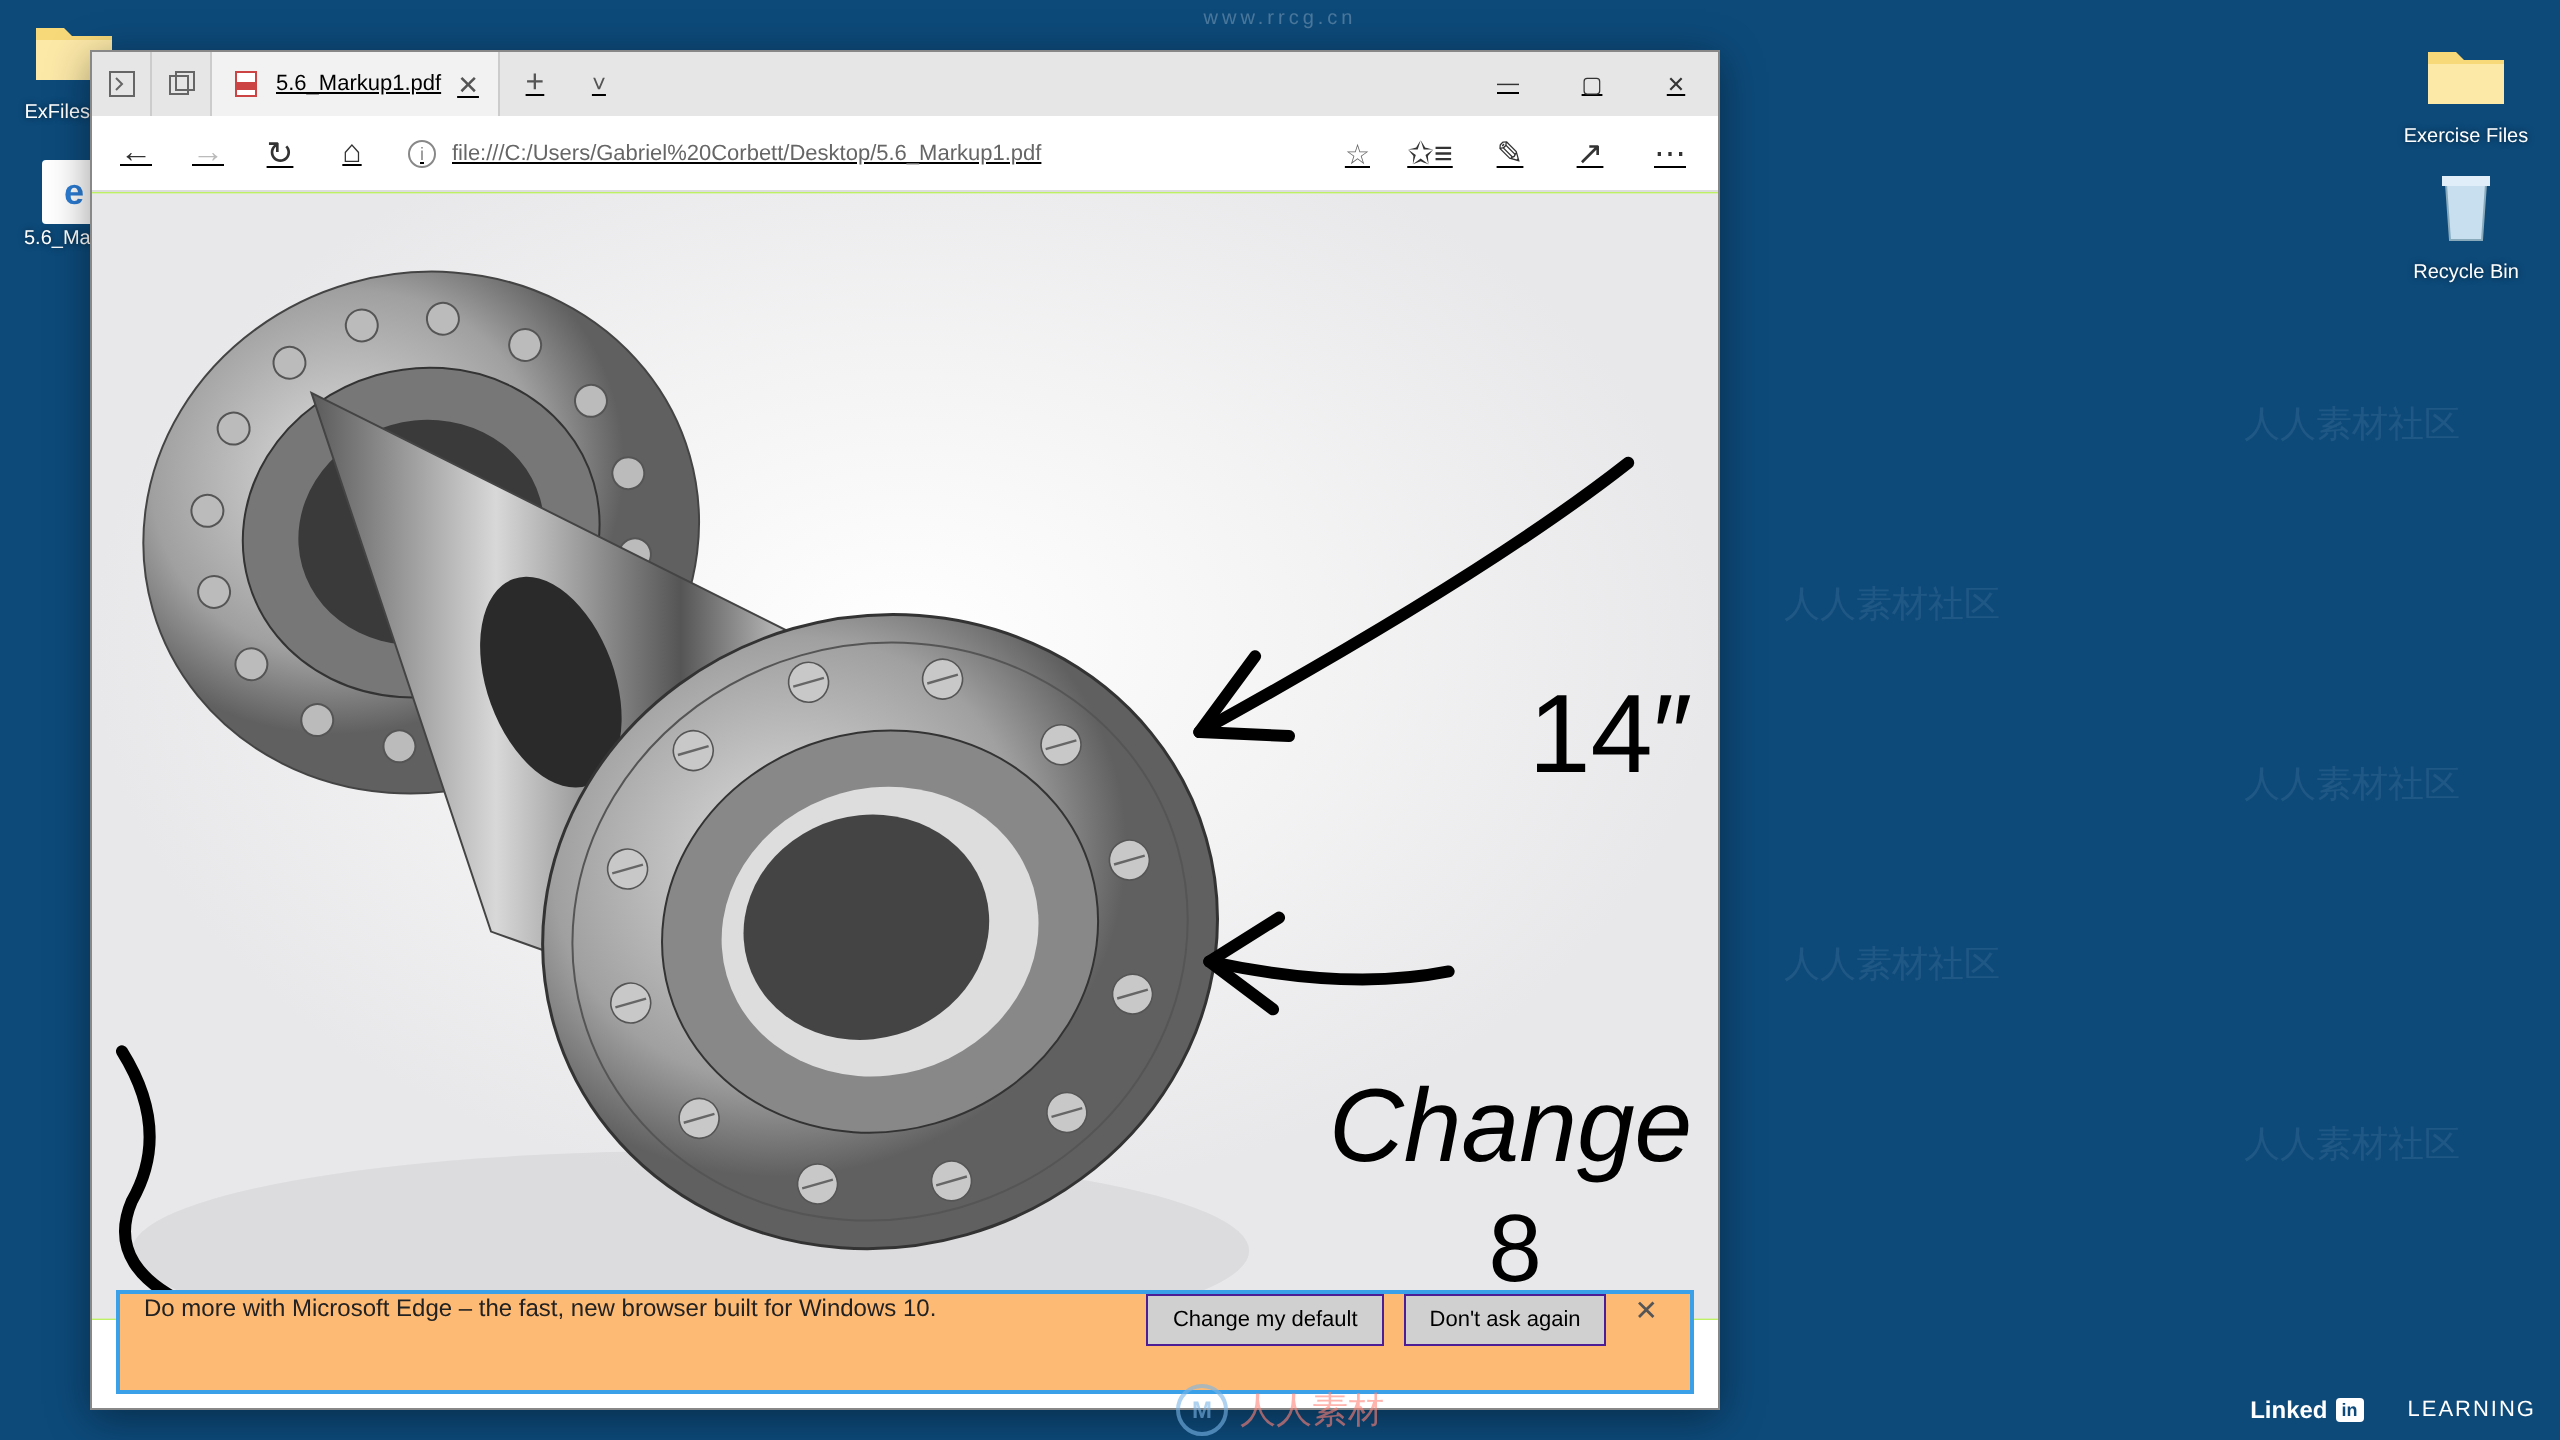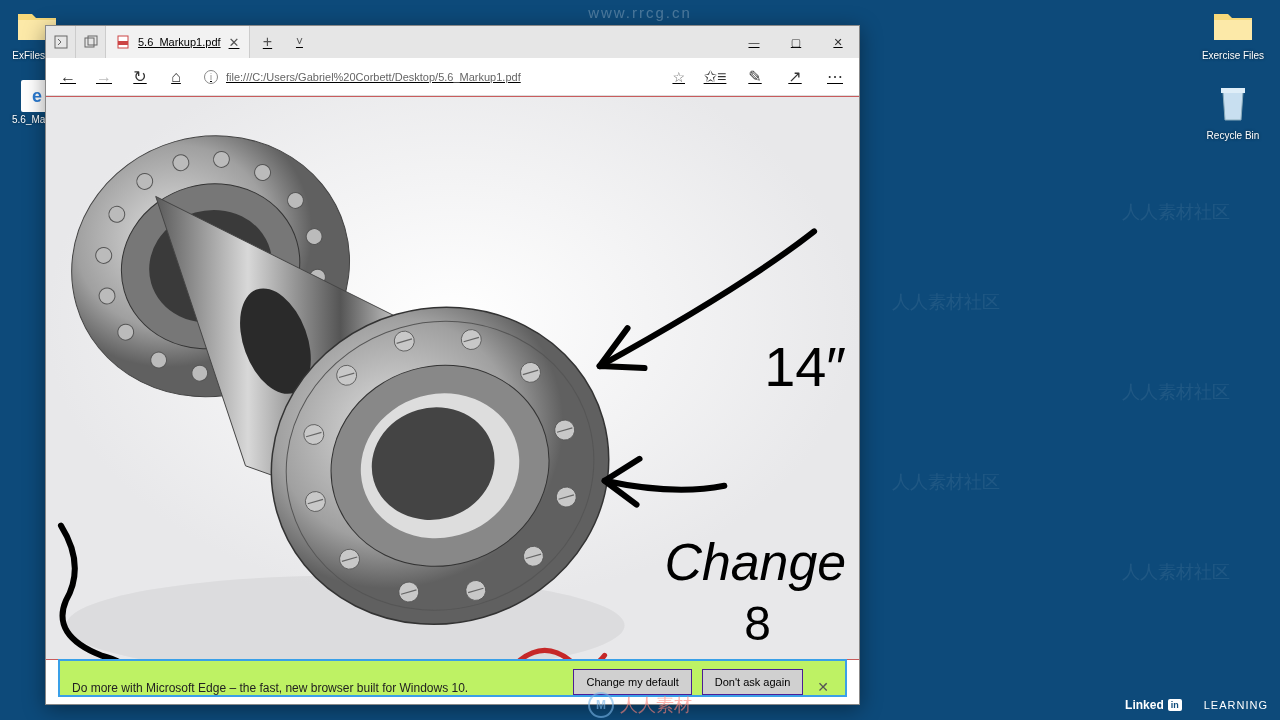--- a/index.html
+++ b/index.html
@@ -29,30 +29,30 @@
 
 .addressbar { height: 38px; display:flex; align-items:center; padding: 0 6px; gap: 4px; border-bottom: 1px solid #ddd; background:#fff; }
 .nav-btn { width: 32px; height: 32px; display:flex; align-items:center; justify-content:center; color:#333; cursor:pointer; border-radius:2px; }
 .nav-btn.disabled { color:#bbb; }
 .url-box { flex: 1; display:flex; align-items:center; border: none; padding: 0 8px; gap: 8px; }
 .url-info { width:14px; height:14px; border:1px solid #888; border-radius:50%; font-size:9px; display:flex; align-items:center; justify-content:center; color:#888; }
 .url-text { font-size: 11px; color:#666; flex:1; white-space:nowrap; overflow:hidden; text-overflow:ellipsis; }
 .star { color:#666; font-size:14px; }
 .toolbar-btn { width: 36px; height: 32px; display:flex; align-items:center; justify-content:center; color:#333; cursor:pointer; }
 
-.viewport { position: relative; height: 564px; overflow: hidden; background: #b91c1c; }
+.viewport { position: relative; height: 564px; overflow: hidden; background: #bef264; }
 .viewport svg { width: 100%; height: 100%; }
 
-.notification { position:absolute; bottom: 7px; left: 12px; right: 12px; height: 38px; border: 2px solid #3aa0e8; background: #bef264; display:flex; align-items:flex-end; padding: 0 12px; gap: 10px; }
+.notification { position:absolute; bottom: 7px; left: 12px; right: 12px; height: 52px; border: 2px solid #3aa0e8; background: #fdba74; display:flex; align-items:flex-start; padding: 0 12px; gap: 10px; }
 .notif-text { font-size: 12px; flex:1; color:#222; }
 .notif-btn { background: #d0d0d0; border:1px solid #4c1d95; padding: 6px 12px; font-size: 11px; cursor:pointer; }
 .notif-close { font-size: 14px; color:#555; cursor:pointer; padding: 0 4px; }
 
 
-.watermark-top { position:absolute; top: 4px; left:50%; transform:translateX(-50%); color:rgba(255,255,255,0.25); font-size: 15px; letter-spacing: 2px; font-weight:300; }
+.watermark-top { position:absolute; top: 4px; left:50%; transform:translateX(-50%); color:rgba(255,255,255,0.25); font-size: 10px; letter-spacing: 2px; font-weight:300; }
 .watermark-logo { position:absolute; bottom: 2px; left:50%; transform:translateX(-50%); display:flex; align-items:center; gap:6px; }
 .wm-circle { width: 26px; height: 26px; border: 2px solid rgba(120,180,230,0.6); border-radius:50%; display:flex; align-items:center; justify-content:center; color:rgba(120,180,230,0.6); font-size:12px; font-weight:bold; }
 .wm-text { color: rgba(255,130,120,0.6); font-size: 18px; font-weight:400; }
 .linkedin-badge { position:absolute; bottom: 8px; right: 12px; display:flex; align-items:center; gap:4px; }
 .li-text { color:#fff; font-size: 12px; font-weight:600;padding-left:32px; }
 .li-box { background:#fff; color:#0d4a7a; font-size:9px; font-weight:700; padding:1px 3px; border-radius:2px; }
 .li-learn { color:#fff; font-size:11px; letter-spacing:1px; margin-left:18px; }
 .chinese-wm { position:absolute; color:rgba(255,255,255,0.08); font-size:18px; font-weight:500; writing-mode:horizontal-tb; }
 </style>
 </head>
@@ -62,21 +62,21 @@
   <svg class="folder-svg" viewBox="0 0 42 36">
       <path fill="#f7d97a" d="M2 6h14l4 4h20v22H2z"></path>
       <path fill="#fce9a8" d="M2 12h38v20H2z"></path>
     </svg>
   <div class="label">ExFiles-T...</div>
 </div>
 <div class="desktop-icon" style="left:2px; top:80px;">
   <div class="edge-icon">e</div>
   <div class="label">5.6_Mark...</div>
 </div>
-<div class="desktop-icon" style="right:12px; top:8px;">
+<div class="desktop-icon" style="right:12px; top:20px;">
   <svg class="folder-svg" viewBox="0 0 42 36">
       <path fill="#f7d97a" d="M2 6h14l4 4h20v22H2z"></path>
       <path fill="#fce9a8" d="M2 12h38v20H2z"></path>
     </svg>
   <div class="label">Exercise Files</div>
 </div>
 <div class="desktop-icon" style="right:12px; top:82px;">
   <svg class="recycle-bin" viewBox="0 0 36 42">
       <path fill="#c8dff0" stroke="#8ab" d="M8 10h20l-2 28H10z"></path>
       <path fill="#dfeef8" d="M6 6h24v5H6z"></path>

